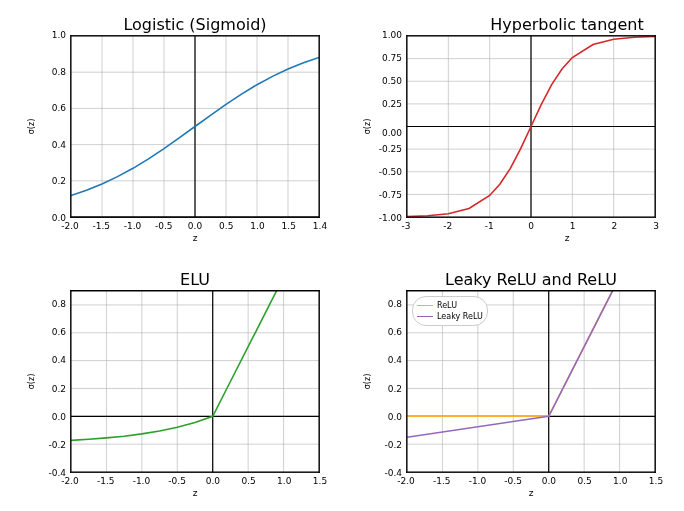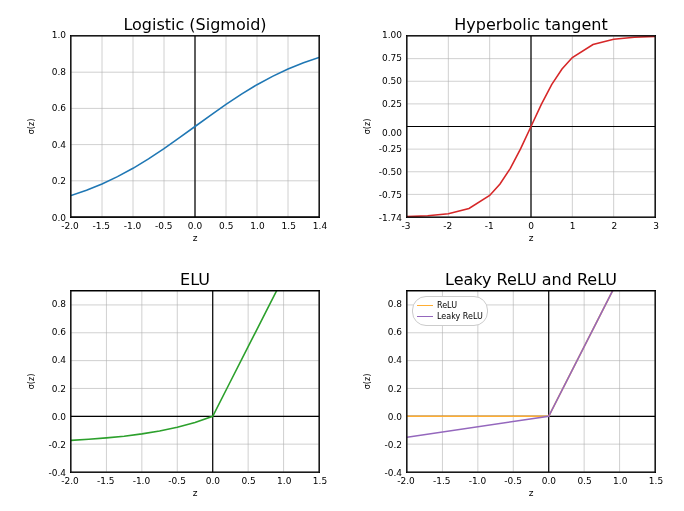--- a/index.html
+++ b/index.html
@@ -64,21 +64,21 @@
       <div class="tick-x" style="left: 187.5px; top: 186px;">1.0</div>
       <div class="tick-x" style="left: 218.75px; top: 186px;">1.5</div>
       <div class="tick-x" style="left: 250px; top: 186px;">1.4</div>
       <div class="tick-y" style="right: 254px; left: -34px; top: 183px; width: 30px; position: absolute;">0.0</div>
       <div class="tick-y" style="right: 254px; left: -34px; top: 146.4px; width: 30px; position: absolute;">0.2</div>
       <div class="tick-y" style="right: 254px; left: -34px; top: 109.8px; width: 30px; position: absolute;">0.4</div>
       <div class="tick-y" style="right: 254px; left: -34px; top: 73.2px; width: 30px; position: absolute;">0.6</div>
       <div class="tick-y" style="right: 254px; left: -34px; top: 36.6px; width: 30px; position: absolute;">0.8</div>
       <div class="tick-y" style="right: 254px; left: -34px; top: 0px; width: 30px; position: absolute;">1.0</div>
     </div>
-    <div class="panel" style="left: 406px; top: 35px; width: 250px; height: 183px;">
+    <div class="panel" style="left: 406px; top: 35px; width: 250px; height: 183px; padding-left: 24px;">
       <div class="title" style="top: -20px;">Hyperbolic tangent</div>
       <div class="ylabel" style="left: -46px; top: 86.5px;">σ(z)</div>
       <div class="xlabel" style="top: 198px;">z</div>
       <div class="plot" style="left: 0px; top: 0px; width: 250px; height: 183px;">
         <svg viewBox="0 0 250 183" preserveAspectRatio="none">
           <line x1="0" x2="0" y1="0" y2="183" class="gridline"></line>
           <line x1="41.666666666666664" x2="41.666666666666664" y1="0" y2="183" class="gridline"></line>
           <line x1="83.33333333333333" x2="83.33333333333333" y1="0" y2="183" class="gridline"></line>
           <line x1="125" x2="125" y1="0" y2="183" class="gridline"></line>
           <line x1="166.66666666666666" x2="166.66666666666666" y1="0" y2="183" class="gridline"></line>
@@ -104,21 +104,21 @@
           <rect x="0" y="0" width="250" height="183" class="border"></rect>
         </svg>
       </div>
       <div class="tick-x" style="left: 0px; top: 186px;">-3</div>
       <div class="tick-x" style="left: 41.6667px; top: 186px;">-2</div>
       <div class="tick-x" style="left: 83.3333px; top: 186px;">-1</div>
       <div class="tick-x" style="left: 125px; top: 186px;">0</div>
       <div class="tick-x" style="left: 166.667px; top: 186px;">1</div>
       <div class="tick-x" style="left: 208.333px; top: 186px;">2</div>
       <div class="tick-x" style="left: 250px; top: 186px;">3</div>
-      <div class="tick-y" style="right: 254px; left: -34px; top: 183px; width: 30px; position: absolute;">-1.74</div>
+      <div class="tick-y" style="right: 254px; left: -34px; top: 183px; width: 30px; position: absolute;">-1.00</div>
       <div class="tick-y" style="right: 254px; left: -34px; top: 160.125px; width: 30px; position: absolute;">-0.75</div>
       <div class="tick-y" style="right: 254px; left: -34px; top: 137.25px; width: 30px; position: absolute;">-0.50</div>
       <div class="tick-y" style="right: 254px; left: -34px; top: 114.375px; width: 30px; position: absolute;">-0.25</div>
       <div class="tick-y" style="right: 254px; left: -34px; top: 98px; width: 30px; position: absolute;">0.00</div>
       <div class="tick-y" style="right: 254px; left: -34px; top: 68.625px; width: 30px; position: absolute;">0.25</div>
       <div class="tick-y" style="right: 254px; left: -34px; top: 45.75px; width: 30px; position: absolute;">0.50</div>
       <div class="tick-y" style="right: 254px; left: -34px; top: 22.875px; width: 30px; position: absolute;">0.75</div>
       <div class="tick-y" style="right: 254px; left: -34px; top: 0px; width: 30px; position: absolute;">1.00</div>
     </div>
     <div class="panel" style="left: 70px; top: 290px; width: 250px; height: 197px;">

